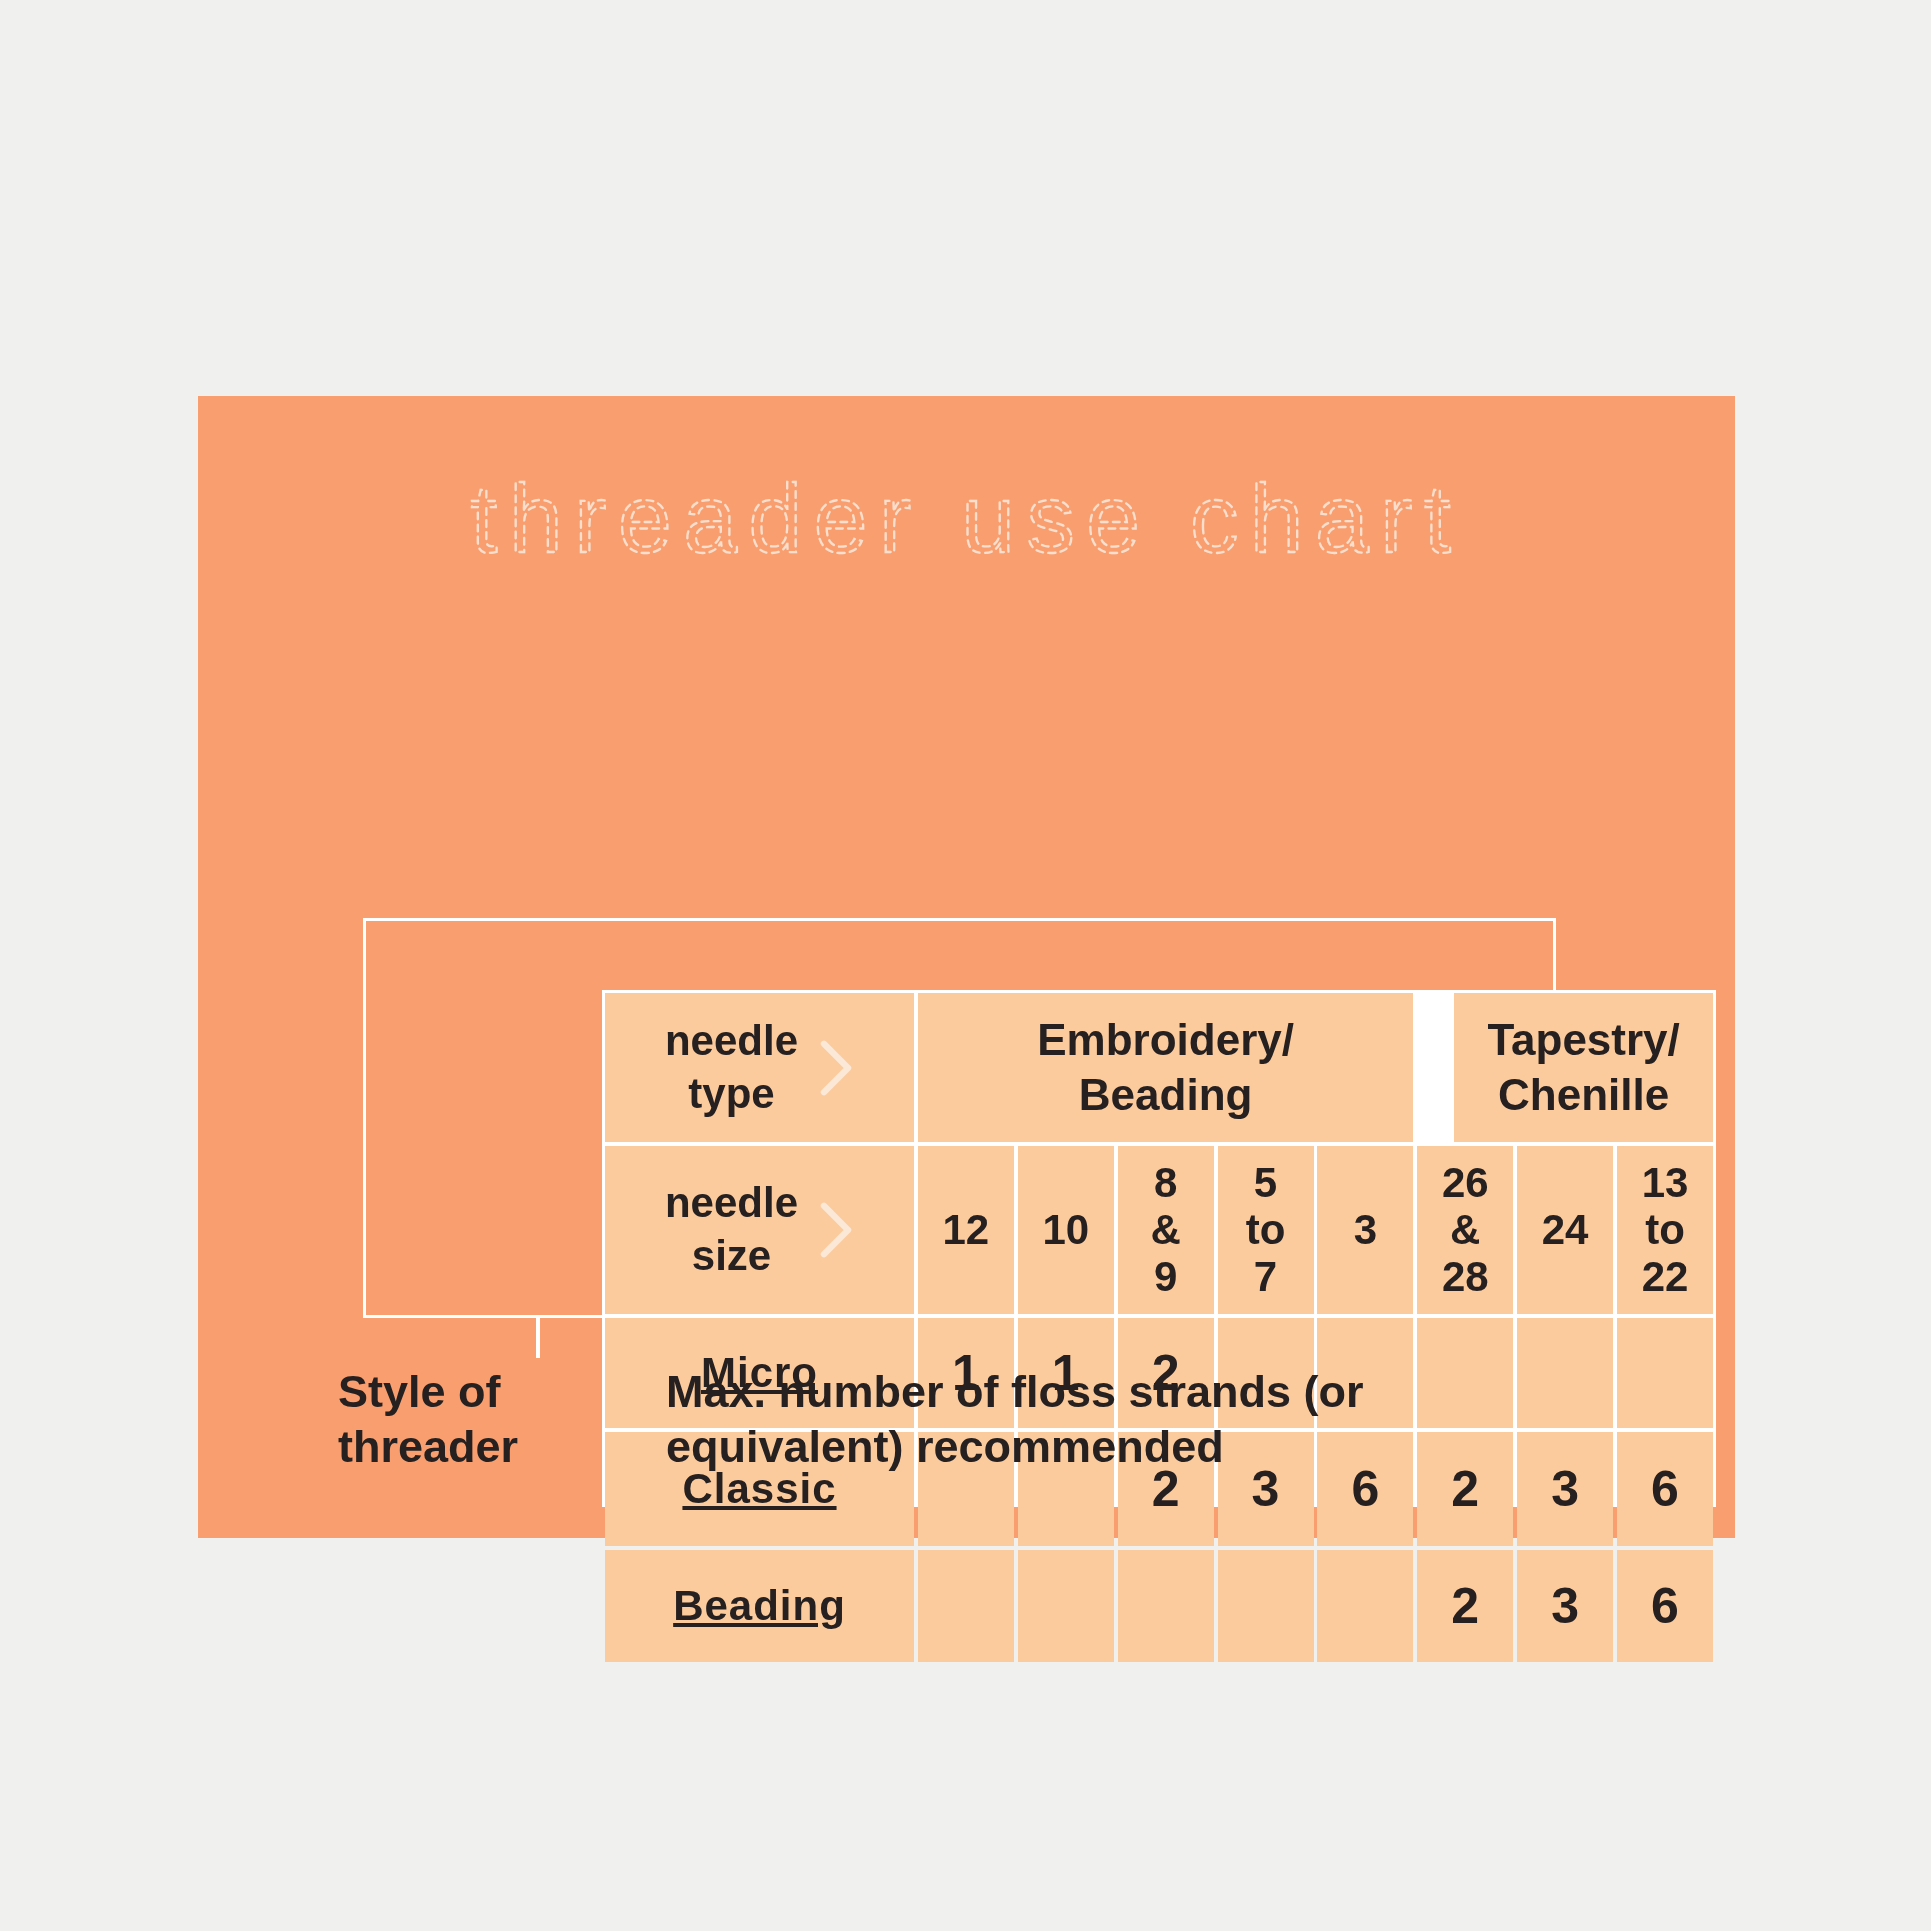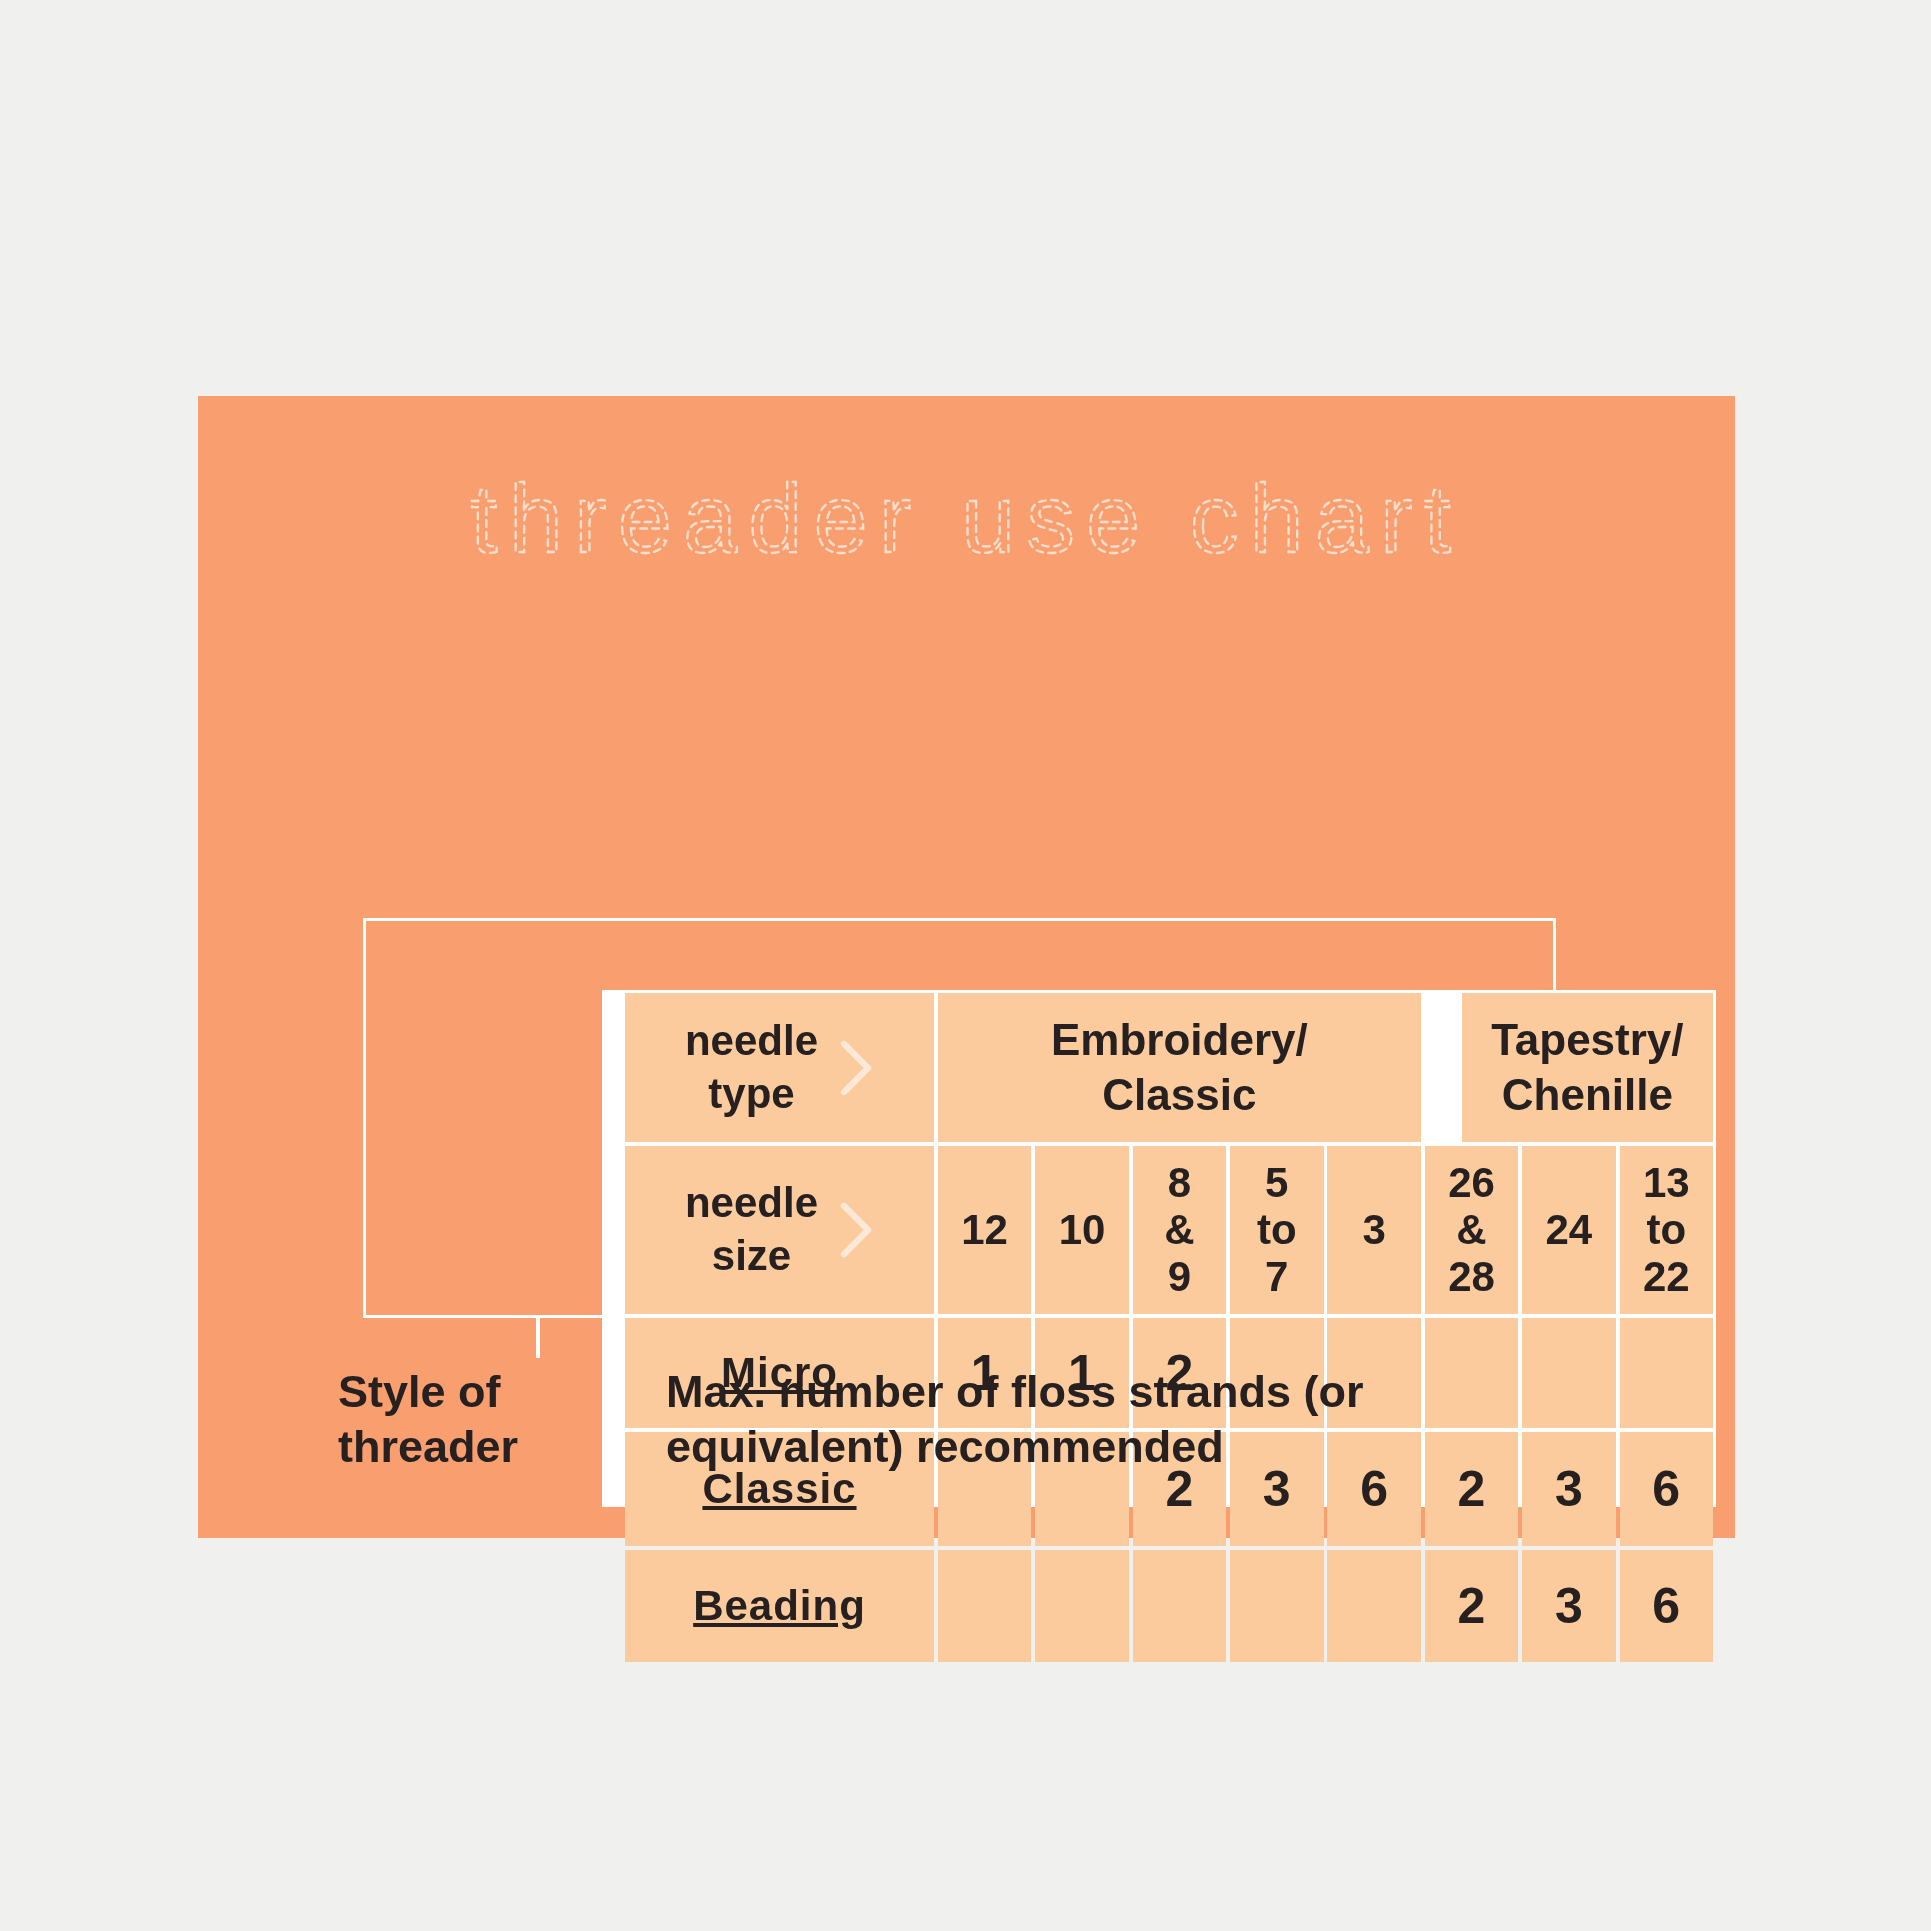--- a/index.html
+++ b/index.html
@@ -18,21 +18,21 @@
   .bracket{position:absolute;left:363px;top:918px;width:1193px;height:400px;
     border:3.9px solid var(--grid_white);z-index:1;}
   .vline{position:absolute;width:3.9px;background:var(--grid_white);z-index:1;}
   .vline-col-ext{left:714px;top:1270px;height:46px;}
   .vline-style{left:536px;top:1316px;height:42px;}
   .vline-max{left:1113px;top:1316px;height:44px;}
   
   .table{position:absolute;left:404px;top:594px;width:1114px;height:517px;
     background:var(--grid_white);border:3.9px solid var(--grid_white);
     display:grid;grid-template-columns:309px repeat(8,1fr);
-    grid-template-rows:149px 168px 110px 114px 112px;gap:3.9px;z-index:2;padding-left:20px;}
+    grid-template-rows:149px 168px 110px 114px 112px;gap:3.9px;z-index:2;}
   .cell{background:var(--cell_peach);color:var(--ink);display:flex;align-items:center;
     justify-content:center;text-align:center;white-space:pre-line;font-weight:700;}
   .cell-head{font-size:44px;line-height:1.24;}
   .cell-rowlabel{font-size:42px;letter-spacing:1px;text-decoration:underline;}
   .cell-sizelabel{font-size:42px;line-height:1.25;gap:21px;}
   .cell-size{font-size:42px;line-height:1.12;}
   .cell-num{font-size:50px;}
   .span5{grid-column:span 5;}
   .span3{grid-column:span 3;margin-left:37px;}
   .chev{flex:0 0 auto;display:block;}
@@ -55,21 +55,21 @@
     <div class="table">
 
       <div class="cell cell-sizelabel">
         <span>needle
 type</span>
         <svg class="chev" width="35" height="58" viewBox="0 0 36 60">
           <polyline points="5,5 30,30 5,55" fill="none" stroke="var(--chevron)" stroke-width="6.5" stroke-linecap="round" stroke-linejoin="round"></polyline>
         </svg>
       </div>
       <div class="cell cell-head span5">Embroidery/
-Classic</div>
+Beading</div>
       <div class="cell cell-head span3">Tapestry/
 Chenille</div>
 
       <div class="cell cell-sizelabel">
         <span>needle
 size</span>
         <svg class="chev" width="35" height="58" viewBox="0 0 36 60">
           <polyline points="5,5 30,30 5,55" fill="none" stroke="var(--chevron)" stroke-width="6.5" stroke-linecap="round" stroke-linejoin="round"></polyline>
         </svg>
       </div>

